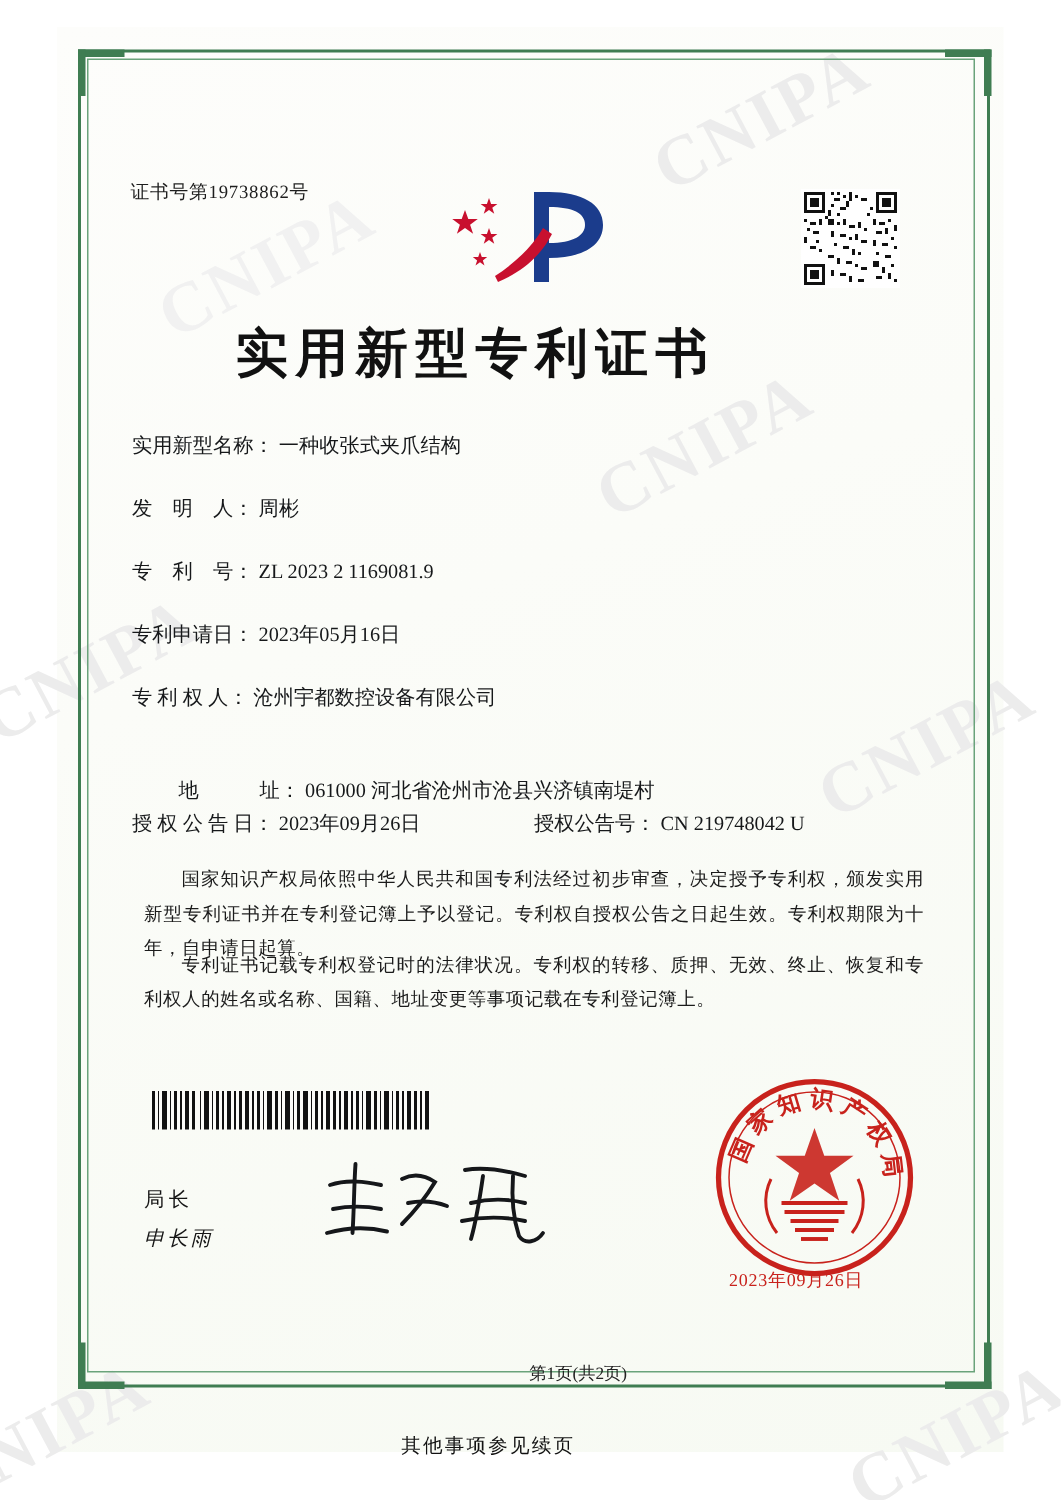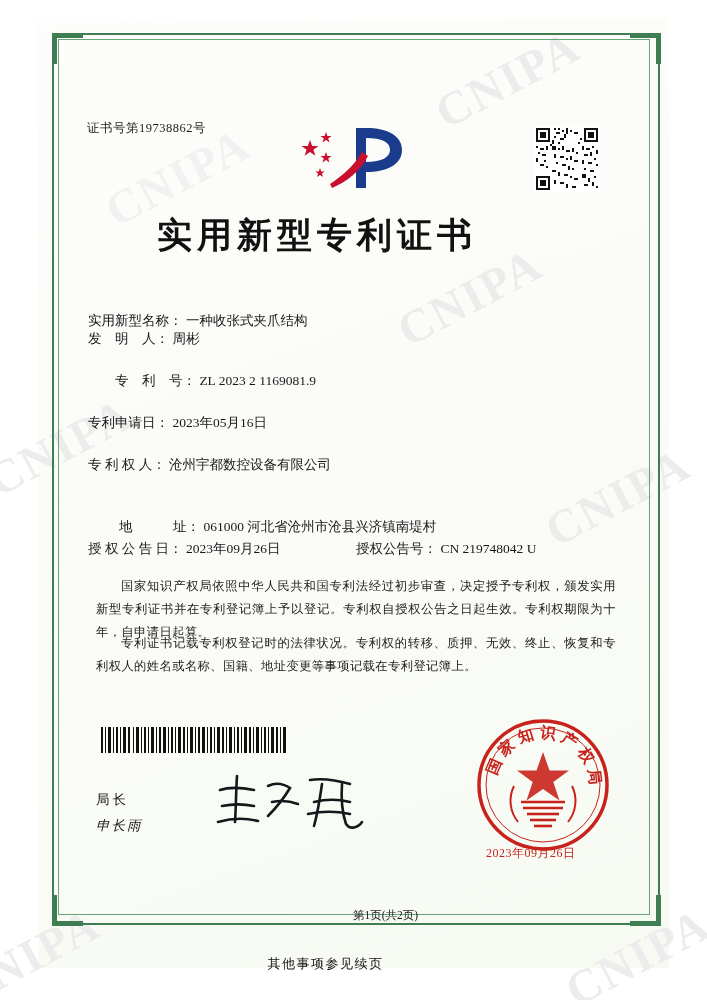--- a/index.html
+++ b/index.html
@@ -119,23 +119,23 @@
     position: absolute;
     left: 88px;
     font-family: "Liberation Serif", serif;
     font-size: 13.5px;
     color: #16181a;
     white-space: nowrap;
   }
   .lbl { letter-spacing: 0px; }
   .val { }
 
-  #f-name   { top: 288px; margin-top: 24px; }
+  #f-name   { top: 288px; }
   #f-inv    { top: 330px; }
-  #f-pat    { top: 372px; margin-left: 27px; }
+  #f-pat    { top: 372px; }
   #f-appdate{ top: 414px; }
   #f-owner  { top: 456px; }
   #f-addr   { top: 518px; margin-left: 31px; }
   #f-grant  { top: 540px; }
 
   #f-grantno {
     position: absolute;
     left: 356px; top: 540px;
     font-family: "Liberation Serif", serif;
     font-size: 13.5px;

